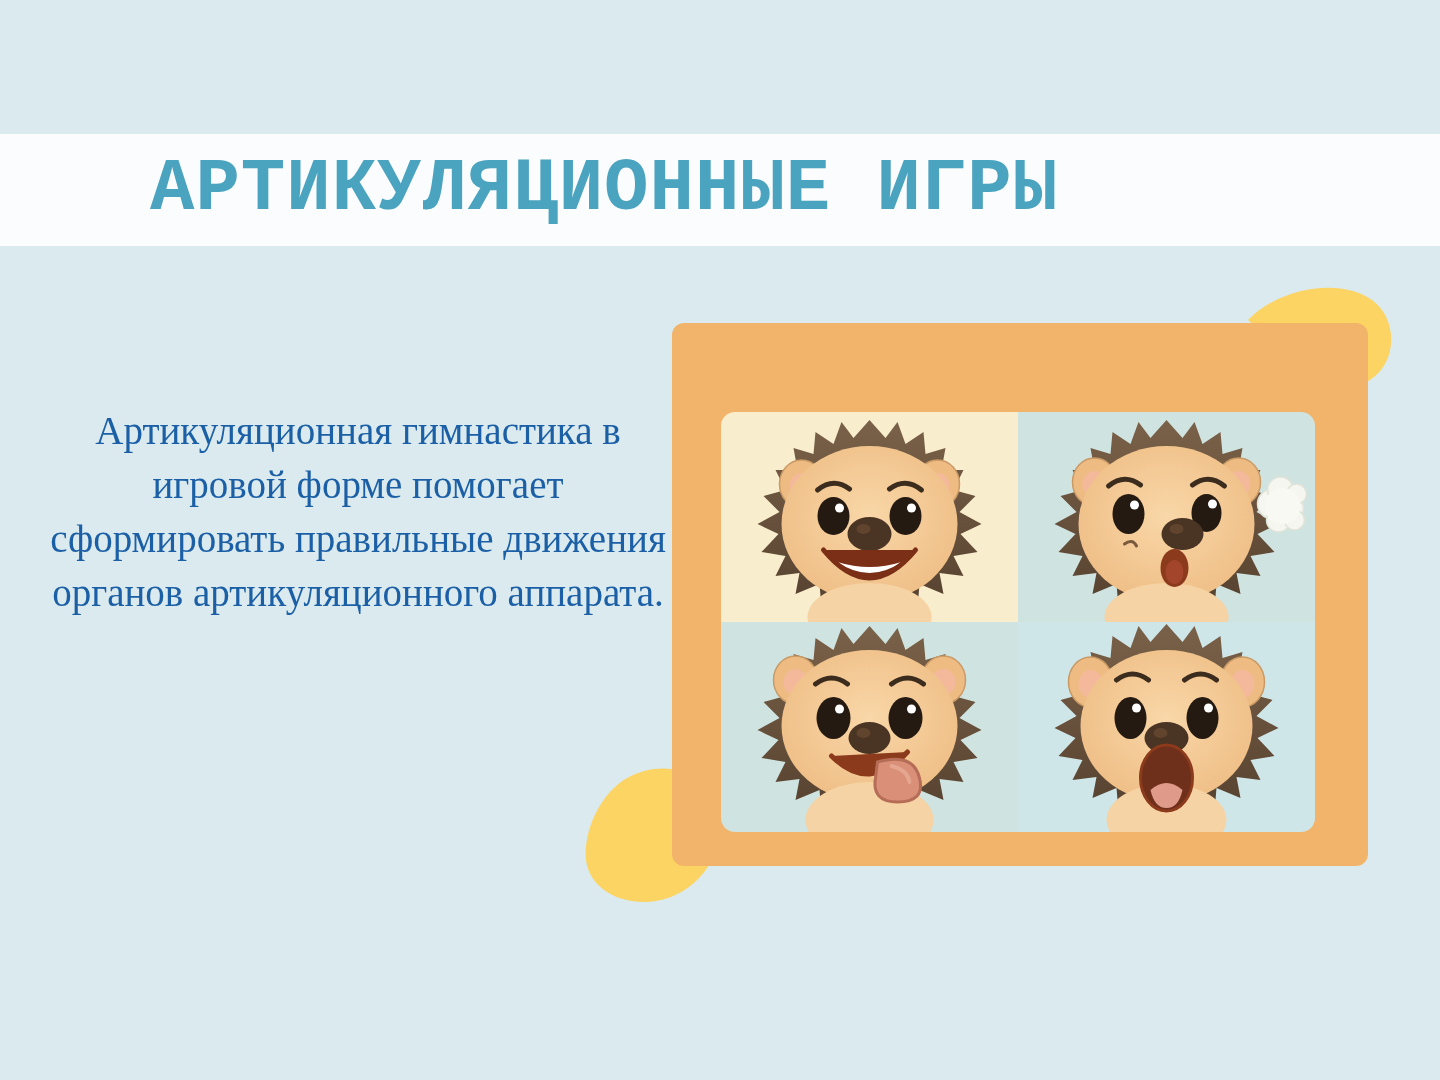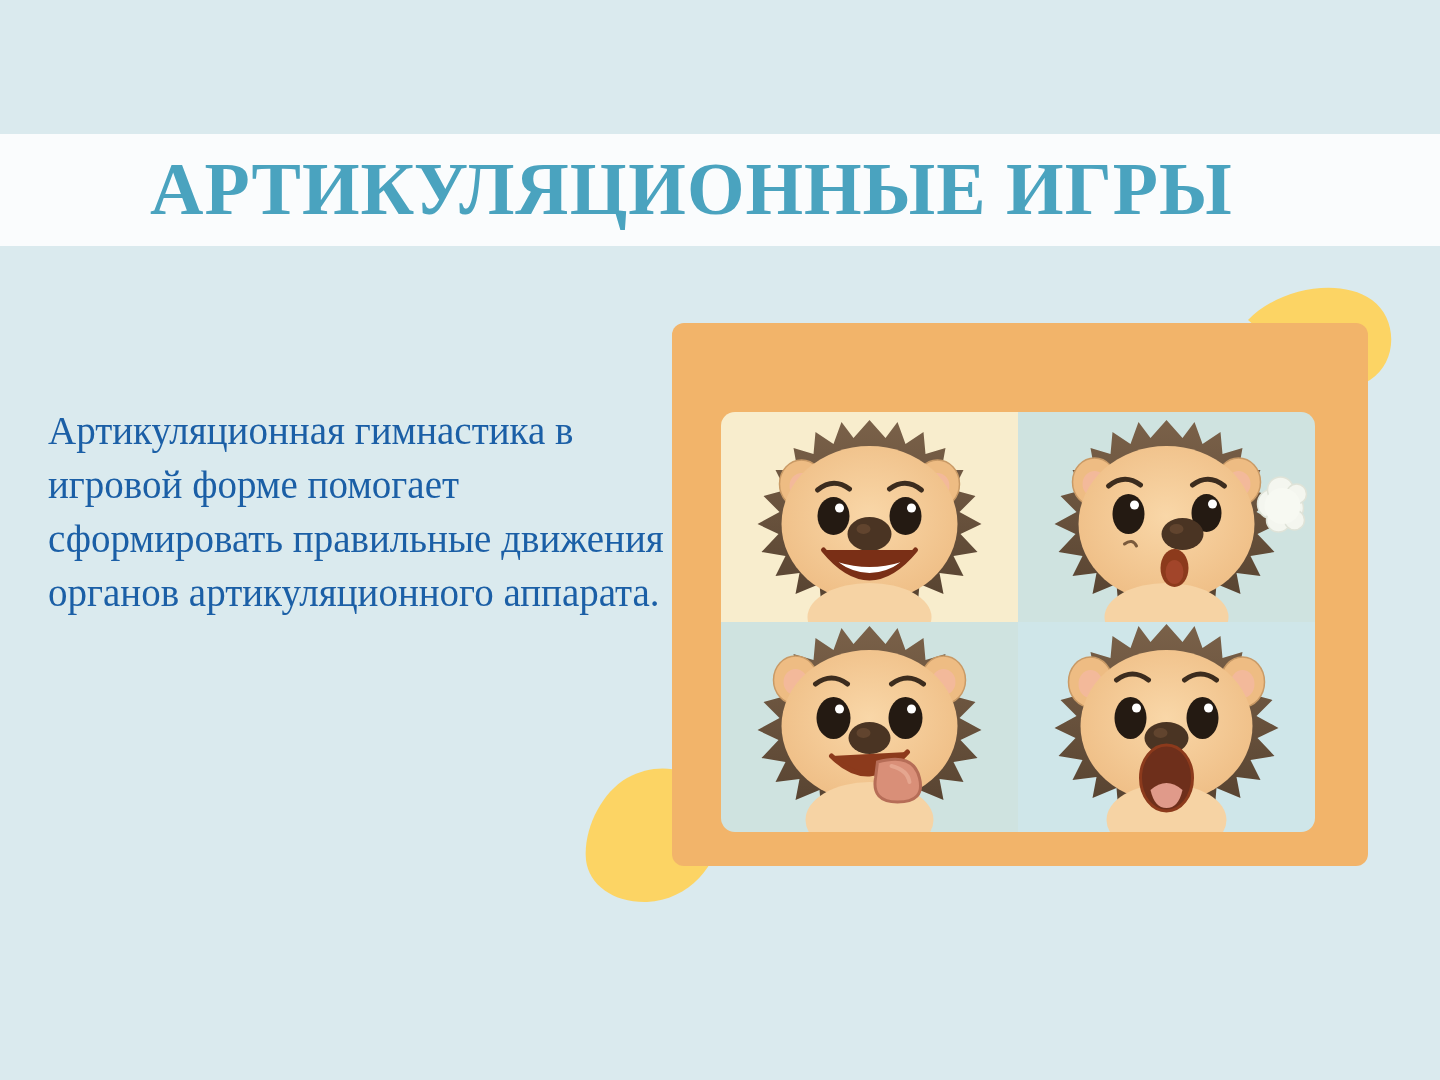--- a/index.html
+++ b/index.html
@@ -25,34 +25,35 @@
     height: 112px;
     background: #fafcfd;
   }
   .title-text {
     position: absolute;
     left: 150px;
     top: 139px;
     width: 1100px;
     height: 100px;
     line-height: 100px;
-    font-family: Liberation Serif, serif;
+    font-family: Liberation Mono, monospace;
     font-size: 74px;
     font-weight: bold;
     letter-spacing: 1px;
     color: #4aa3bf;
     white-space: nowrap;
   }
 
   
   .body-text {
     position: absolute;
     left: 48px;
     top: 404px;
     width: 620px;
+    text-align: center;
     font-family: "Liberation Serif", "DejaVu Serif", serif;
     font-size: 39px;
     line-height: 54px;
     color: #1b5fa6;
   }
 
   
   .blob {
     position: absolute;
   }

